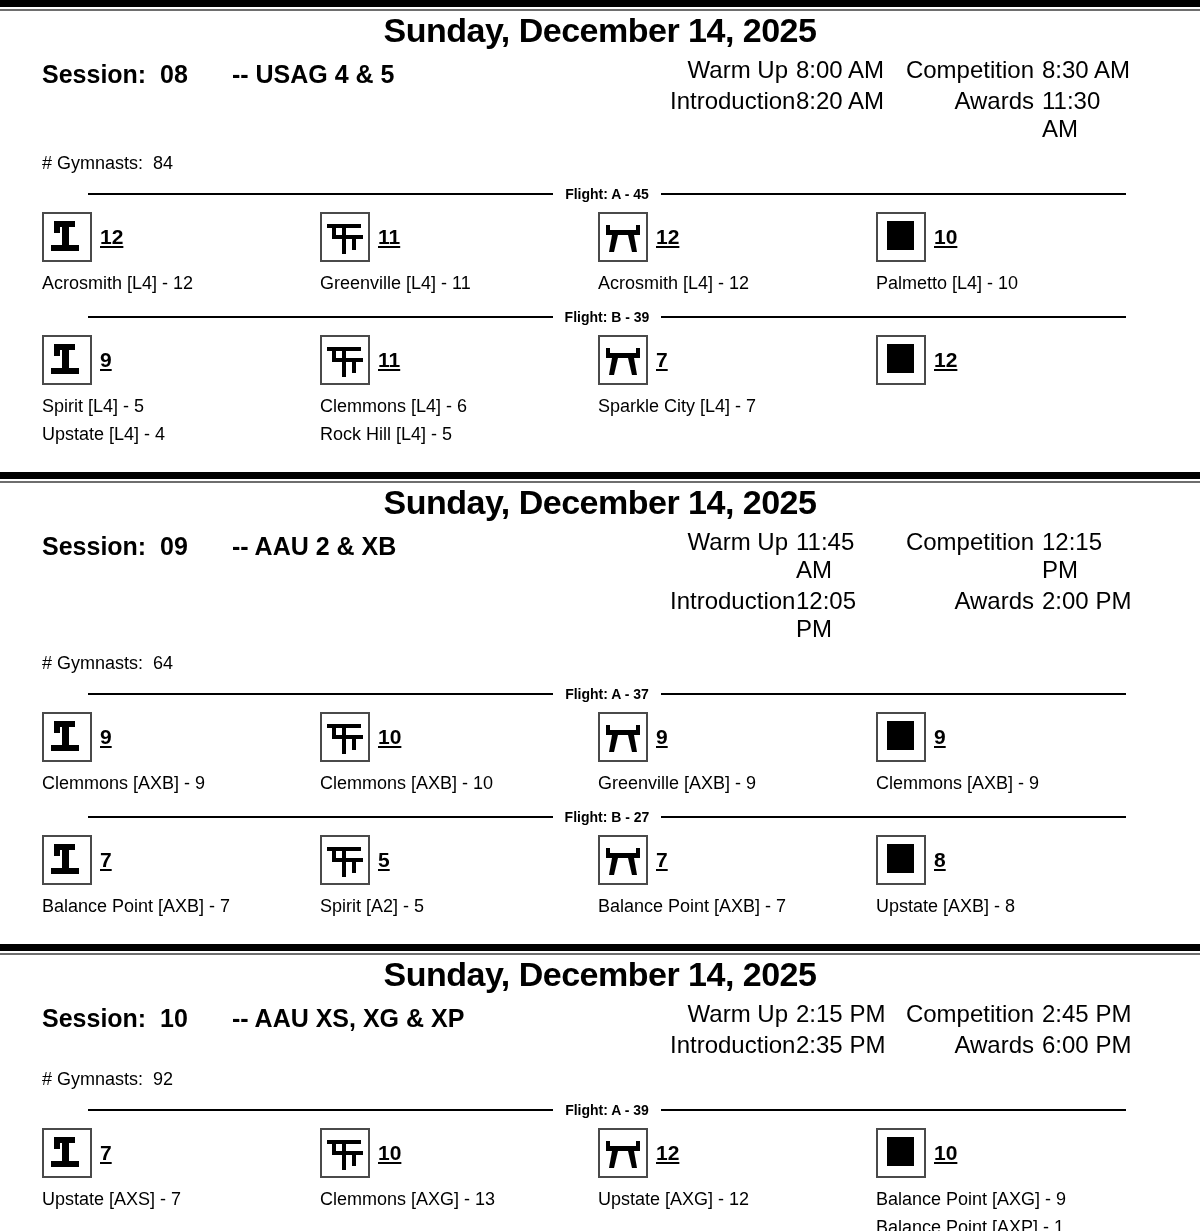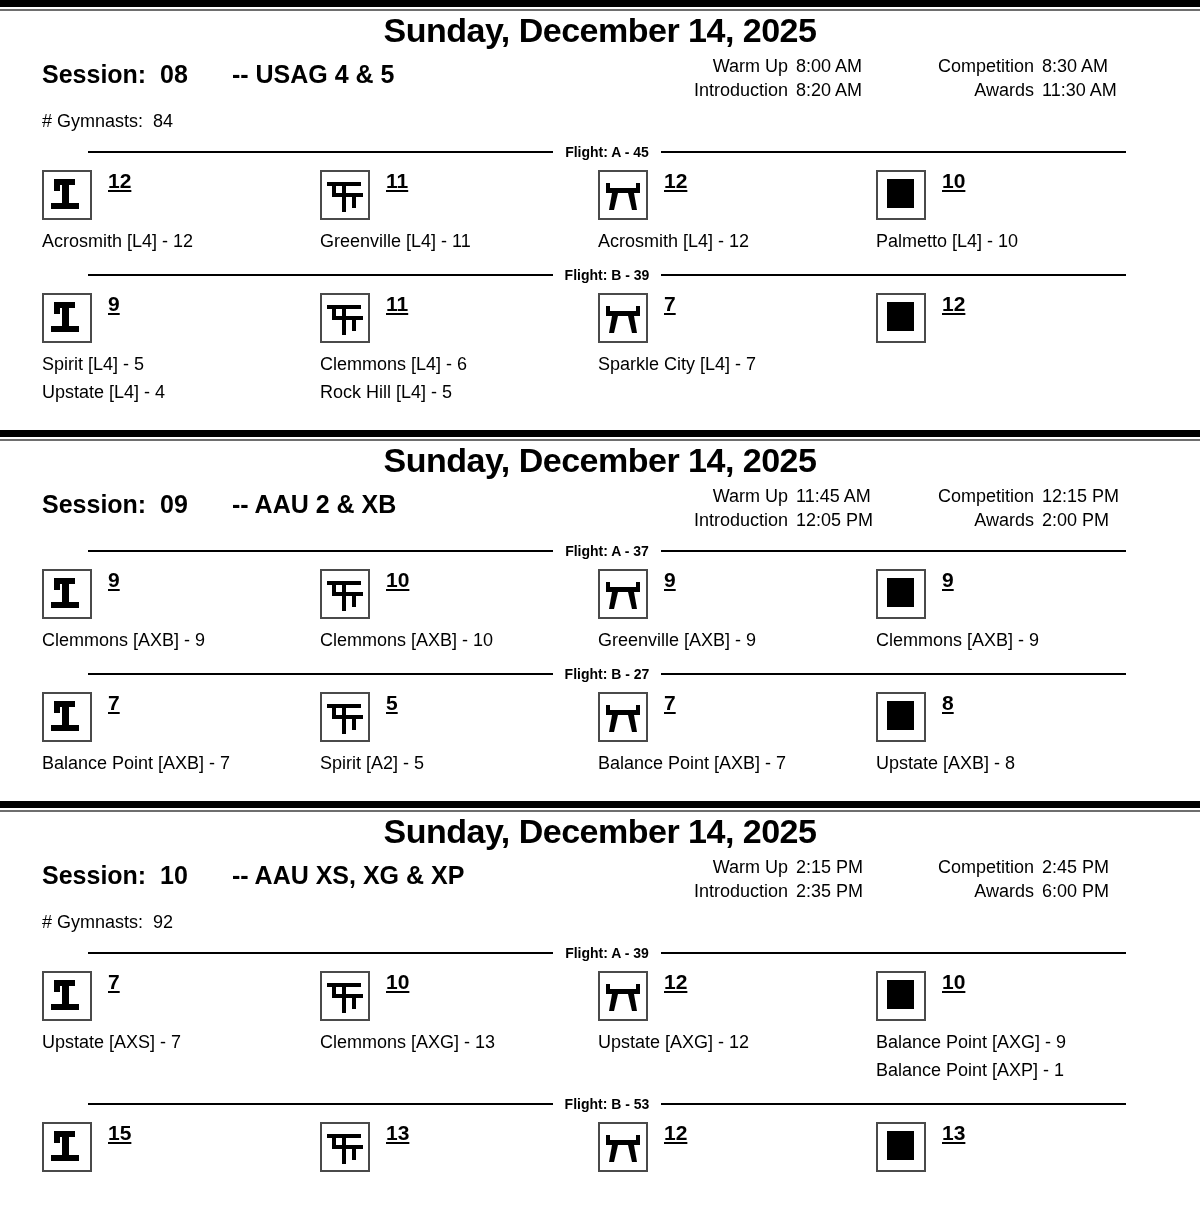--- a/index.html
+++ b/index.html
@@ -10,35 +10,35 @@
   .divider{height:7px;background:#000;}
   .divider-sub{height:2px;background:#6e6e6e;margin-top:2px;}
 
   
   .date-heading{font-size:34px;font-weight:bold;text-align:center;margin:0 0 2px 0;letter-spacing:-0.5px;}
 
   .session-head{display:flex;justify-content:space-between;align-items:flex-start;padding:2px 60px 0 42px;gap:31px;}
   .session-title{font-size:25px;font-weight:bold;white-space:pre;padding-top:6px;}
   .session-division{margin-left:44px;}
 
-  .times{display:grid;grid-template-columns:118px 92px 138px 98px;column-gap:8px;row-gap:3px;font-size:18px;padding-top:2px;}
+  .times{display:grid;grid-template-columns:118px 92px 138px 98px;column-gap:8px;row-gap:3px;font-size:24px;padding-top:2px;}
   .time-label{text-align:right;}
   .time-value{text-align:left;}
 
   .gymnasts{font-size:18px;padding-left:42px;margin:10px 0 2px 0;white-space:pre;}
 
   
   .flight-header{display:flex;align-items:center;margin:12px 74px 10px 88px;}
   .fl-line{flex:1;height:2px;background:#000;}
   .flight-label{font-weight:bold;font-size:14px;padding:0 12px;white-space:pre;}
 
   
   .apparatus-row{display:flex;padding-left:42px;margin-top:6px;}
   .app-col{width:278px;box-sizing:border-box;padding-right:8px;}
-  .icon-line{display:flex;align-items:flex-start;gap:16px;}
+  .icon-line{display:flex;align-items:center;gap:8px;}
   .icon-box{width:46px;height:46px;border:2px solid #4a4a4a;background:#fff;display:flex;align-items:center;justify-content:center;flex:0 0 auto;}
   .icon-box svg{display:block;}
   .count{font-weight:bold;font-size:21px;text-decoration:underline;line-height:1;margin-bottom:1px;}
   .teams{font-size:18px;line-height:28px;margin-top:7px;}
   .team-line{white-space:nowrap;}
 
   .session{padding-bottom:24px;}
   .session:last-of-type{padding-bottom:4px;}
 </style>
 </head>
@@ -228,20 +228,21 @@
         <span class="time-label">Warm Up</span>
         <span class="time-value">11:45 AM</span>
         <span class="time-label">Competition</span>
         <span class="time-value">12:15 PM</span>
         <span class="time-label">Introduction</span>
         <span class="time-value">12:05 PM</span>
         <span class="time-label">Awards</span>
         <span class="time-value">2:00 PM</span>
       </div>
     </div>
+    <div class="gymnasts"># Gymnasts:  64</div>
     <div class="flights">
   <div>
     <div class="flight-header">
       <div class="fl-line"></div>
       <span class="flight-label">Flight: A - 37</span>
       <div class="fl-line"></div>
     </div>
     <div class="apparatus-row">
   <div class="app-col">
     <div class="icon-line">

